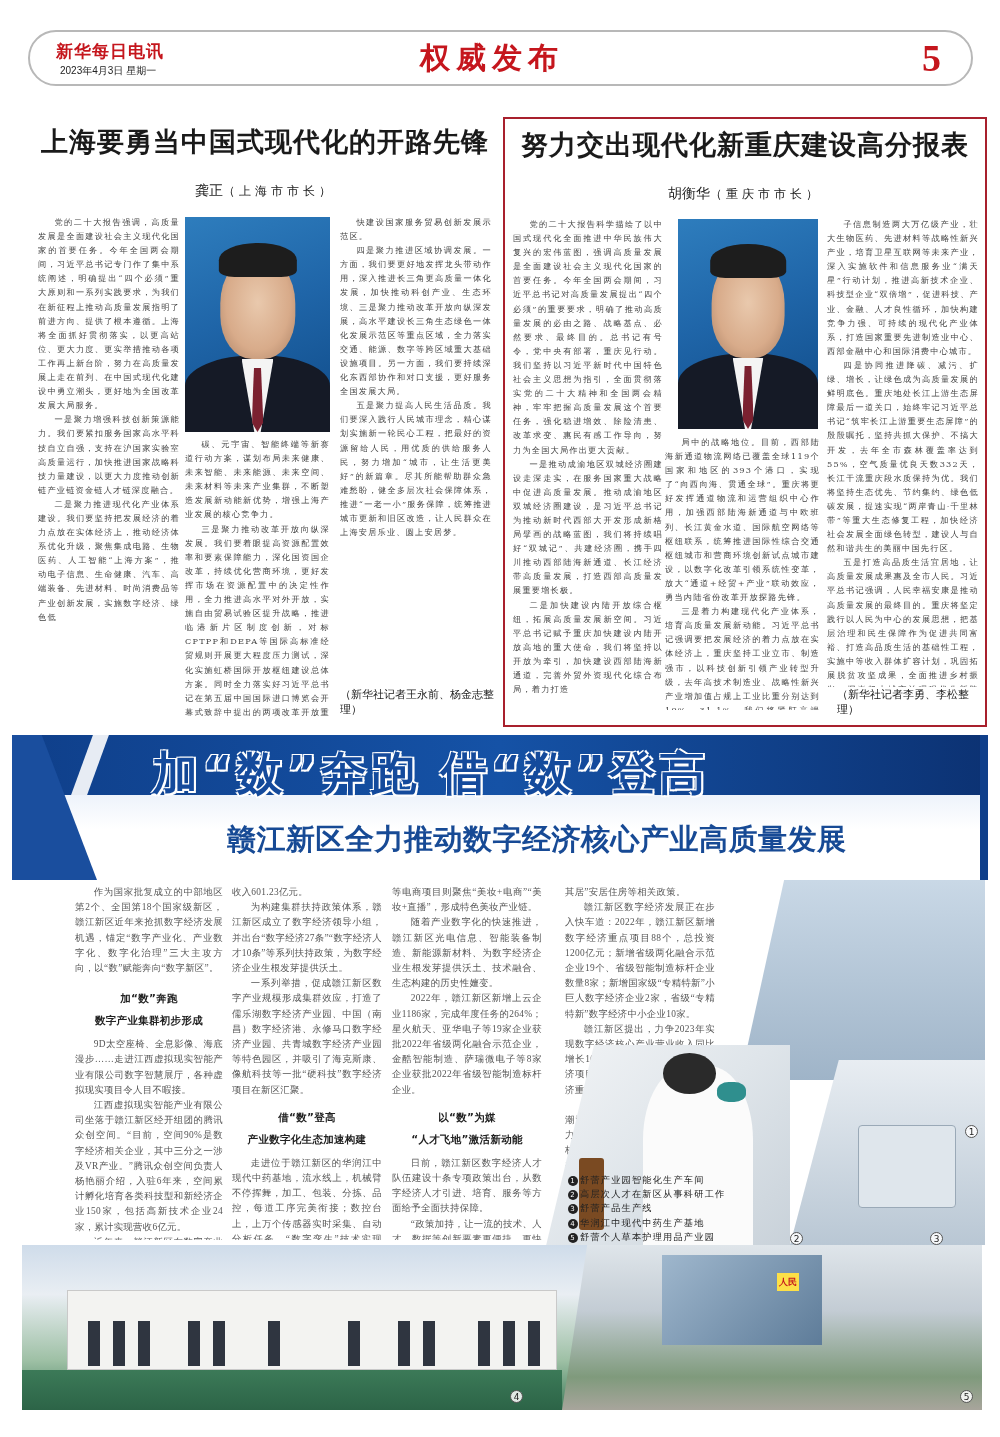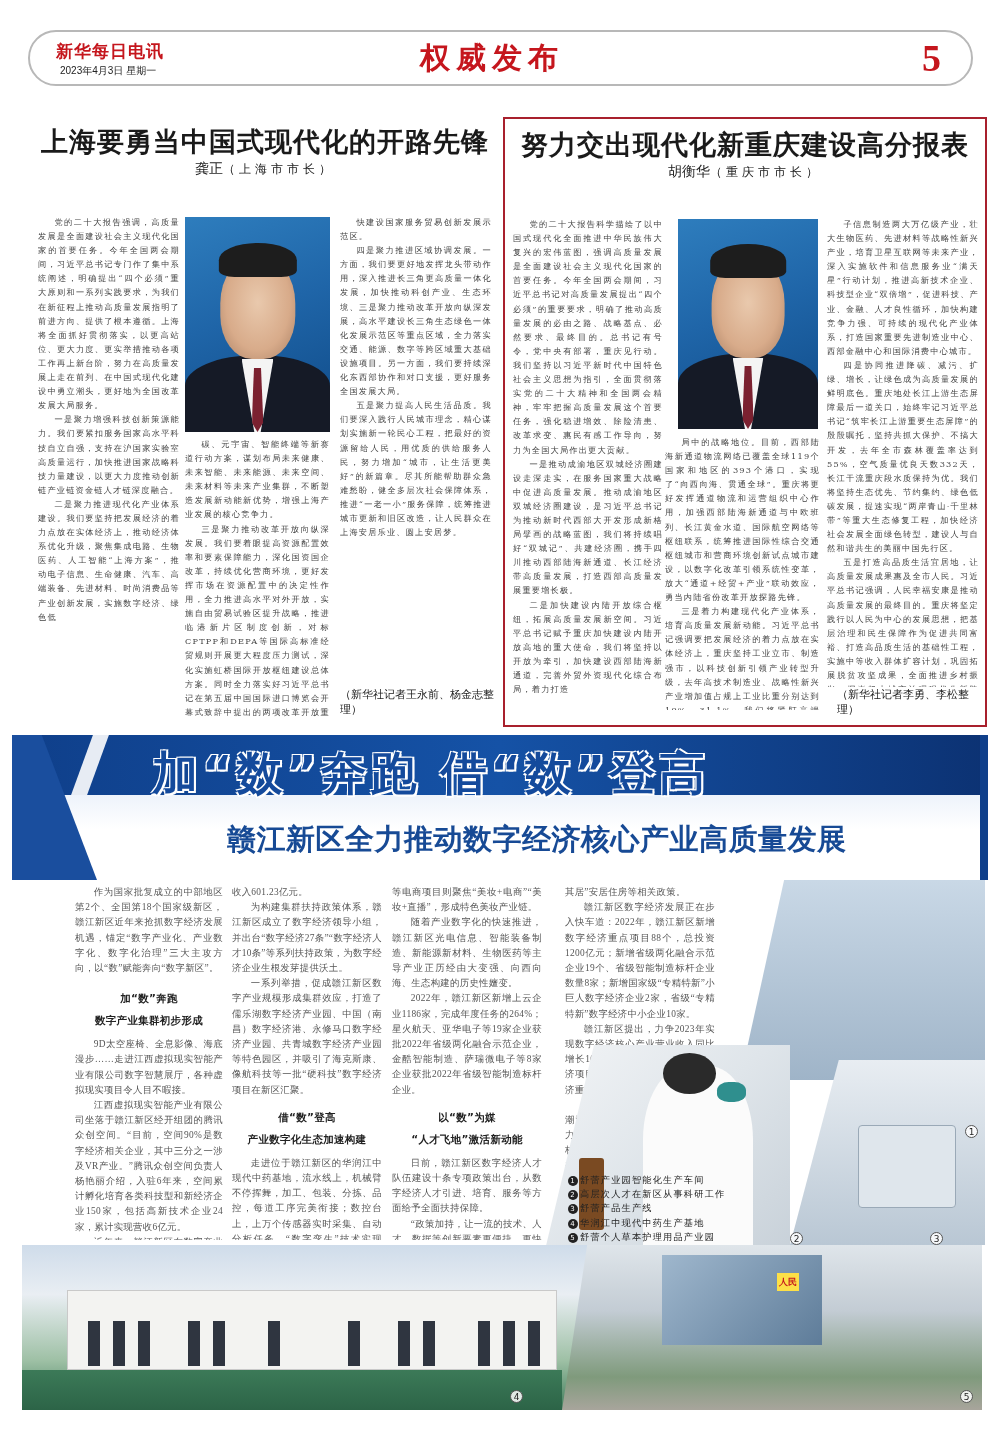--- a/index.html
+++ b/index.html
@@ -11,21 +11,21 @@
   .mh-date { position: absolute; left: 30px; top: 32px; font-size: 10px; color: #222; font-family: "Liberation Sans", sans-serif; }
   .mh-section { position: absolute; left: 390px; top: 6px; font-size: 30px; color: #c5161d; font-weight: bold; letter-spacing: 6px; font-family: "DejaVu Serif", serif; }
   .mh-page { position: absolute; right: 30px; top: 4px; font-size: 38px; color: #c5161d; font-weight: bold; font-family: "Liberation Serif", serif; }
 
   
   .art-left { position: absolute; left: 30px; top: 112px; width: 470px; height: 610px; }
   .art-right { position: absolute; left: 503px; top: 117px; width: 484px; height: 610px; border: 2px solid #a8202d; }
   .headline { font-size: 27px; font-weight: bold; color: #1a1a1a; text-align: center; letter-spacing: 1px; font-family: Liberation Sans, sans-serif; }
   .art-left .headline { margin-top: 12px; }
   .art-right .headline { margin-top: 8px; }
-  .byline { text-align: center; font-size: 14px; color: #222; font-family: "DejaVu Sans", sans-serif; }
+  .byline { text-align: center; font-size: 14px; color: #222; margin-top: 22px; font-family: "DejaVu Sans", sans-serif; }
   .byline .role { letter-spacing: 4px; font-family: "DejaVu Serif", serif; font-size: 12px; }
 
   .cols { position: absolute; top: 103px; left: 0; right: 0; bottom: 0; }
   .col { position: absolute; font-size: 8.2px; line-height: 14.1px; color: #444; text-align: justify; letter-spacing: 1.2px; overflow: hidden; }
   .col p { text-indent: 2em; }
   .photo { position: absolute; background: linear-gradient(160deg, #2e7dbd 0%, #1f65a8 45%, #0f4a87 100%); overflow: hidden; }
   .photo .face { position: absolute; left: 50%; top: 18%; width: 52%; height: 48%; transform: translateX(-50%); background: radial-gradient(ellipse at 50% 45%, #e9c9ad 0%, #d8ab8a 60%, #a97f63 100%); border-radius: 46% 46% 42% 42%; }
   .photo .hair { position: absolute; left: 50%; top: 12%; width: 54%; height: 16%; transform: translateX(-50%); background: #1d1d1d; border-radius: 50% 50% 20% 20%; }
   .photo .suit { position: absolute; left: 0; right: 0; bottom: 0; height: 36%; background: #151a26; border-radius: 50% 50% 0 0 / 40% 40% 0 0; }
   .photo .shirt { position: absolute; left: 50%; bottom: 0; width: 22%; height: 34%; transform: translateX(-50%); background: #f4f4f4; clip-path: polygon(0 0, 100% 0, 60% 100%, 40% 100%); }
@@ -168,21 +168,21 @@
   <p>为构建集群扶持政策体系，赣江新区成立了数字经济领导小组，并出台“数字经济27条”“数字经济人才10条”等系列扶持政策，为数字经济企业生根发芽提供沃土。</p>
   <p>一系列举措，促成赣江新区数字产业规模形成集群效应，打造了儒乐湖数字经济产业园、中国（南昌）数字经济港、永修马口数字经济产业园、共青城数字经济产业园等特色园区，并吸引了海克斯康、像航科技等一批“硬科技”数字经济项目在新区汇聚。</p>
   <div class="sub-head" style="margin-top:8px;">借“数”登高</div>
   <div class="sub-head">产业数字化生态加速构建</div>
   <p style="margin-top:6px;">走进位于赣江新区的华润江中现代中药基地，流水线上，机械臂不停挥舞，加工、包装、分拣、品控，每道工序完美衔接；数控台上，上万个传感器实时采集、自动分析任务。“数字孪生”技术实现的“全生命周期、数据闭环、智能制造”流程工业制造，颠覆人们的想象。</p>
 
 </div>
 
 <div class="bcol" style="left:392px; top:885px; width:150px; height:355px;">
   <p style="text-indent:0;">等电商项目则聚焦“美妆+电商”“美妆+直播”，形成特色美妆产业链。</p>
-  <p>随着产业数字化的快速推进，赣江新区光电信息、智能装备制造、新能源新材料、生物医药等主导产业正历经由大变强、向西向海、生态构建的历史性嬗变。</p>
+  <p>随着产业数字化的快速推进，赣江新区光电信息、智能装备制造、新能源新材料、为数字经济企业生根发芽提供沃土、技术融合、生态构建的历史性嬗变。</p>
   <p>2022年，赣江新区新增上云企业1186家，完成年度任务的264%；星火航天、亚华电子等19家企业获批2022年省级两化融合示范企业，金酷智能制造、萨瑞微电子等8家企业获批2022年省级智能制造标杆企业。</p>
   <div class="sub-head" style="margin-top:8px;">以“数”为媒</div>
   <div class="sub-head">“人才飞地”激活新动能</div>
   <p style="margin-top:6px;">日前，赣江新区数字经济人才队伍建设十条专项政策出台，从数字经济人才引进、培育、服务等方面给予全面扶持保障。</p>
   <p>“政策加持，让一流的技术、人才、数据等创新要素更便捷、更快速地流向数字经济产业发展最前线。”赣江新区创新发展局相关负责人表示。</p>
 
 </div>
 
 <div class="bcol" style="left:565px; top:885px; width:150px; height:290px;">
   <p style="text-indent:0;">其居”安居住房等相关政策。</p>

